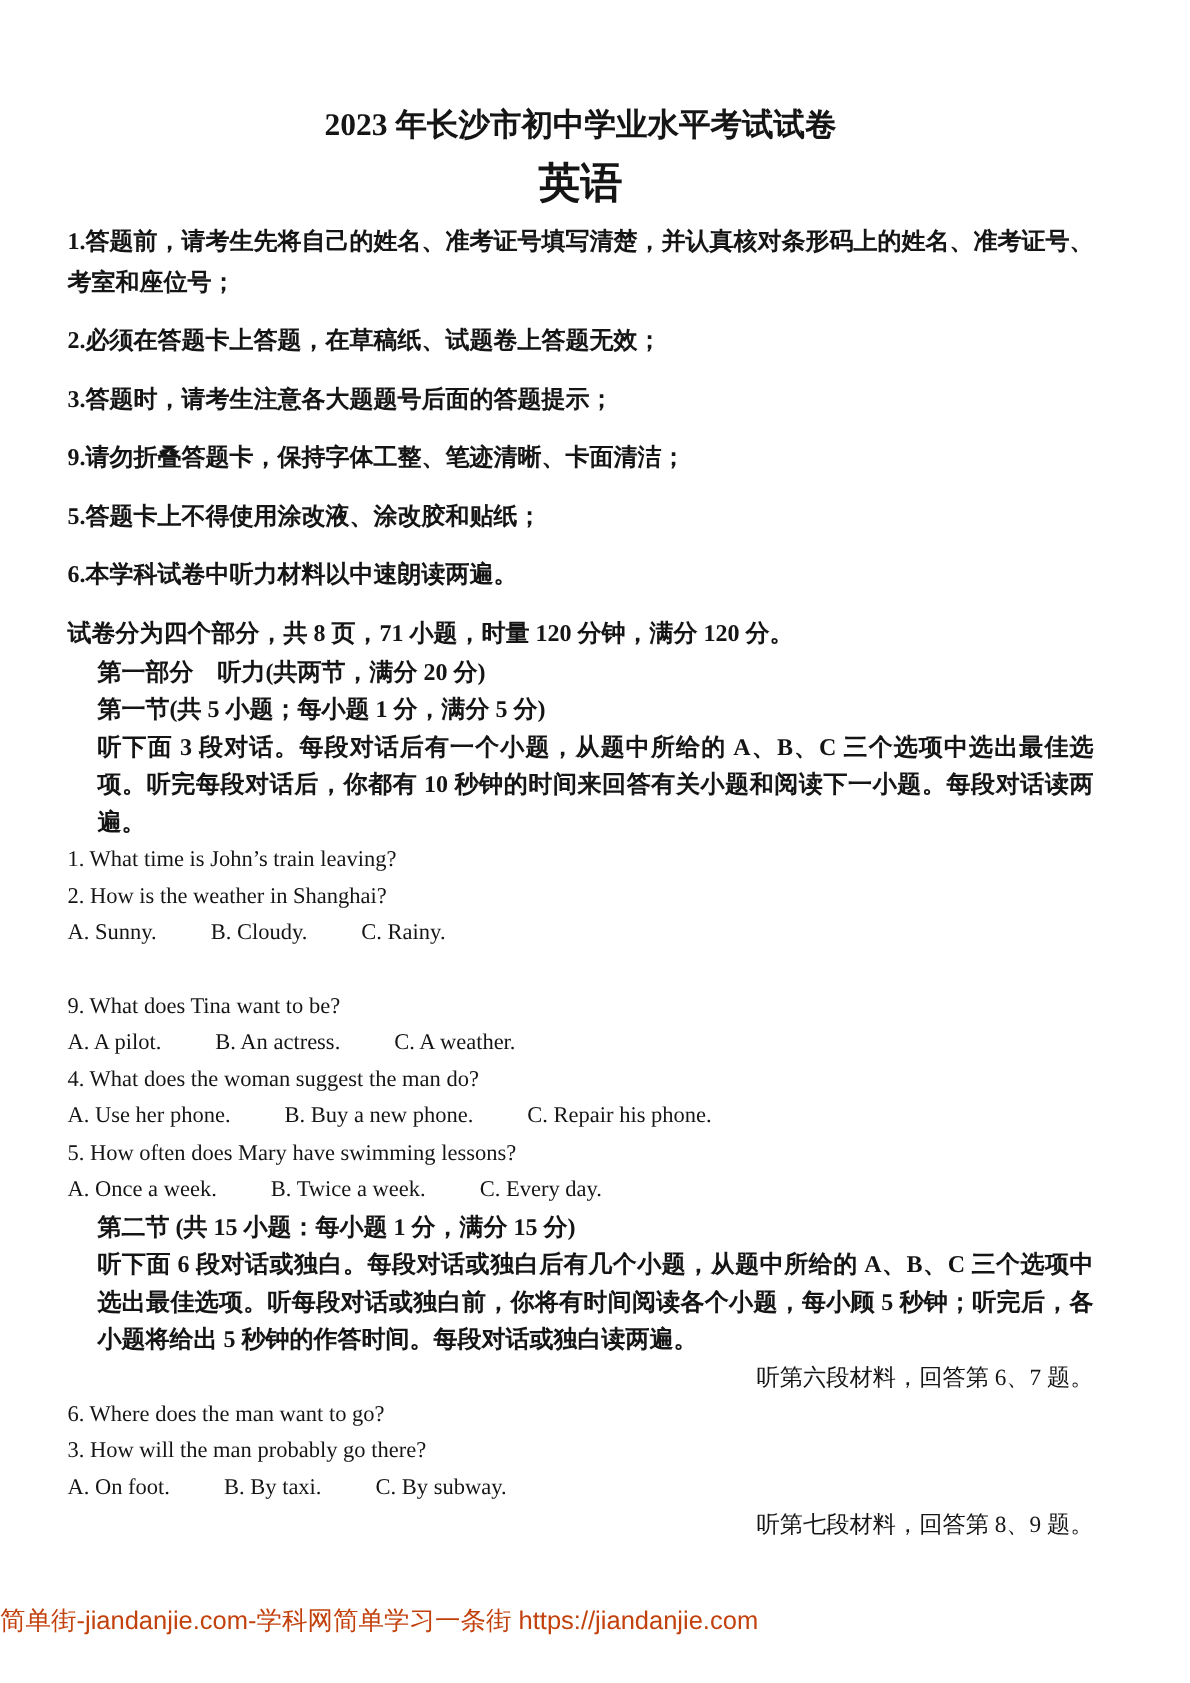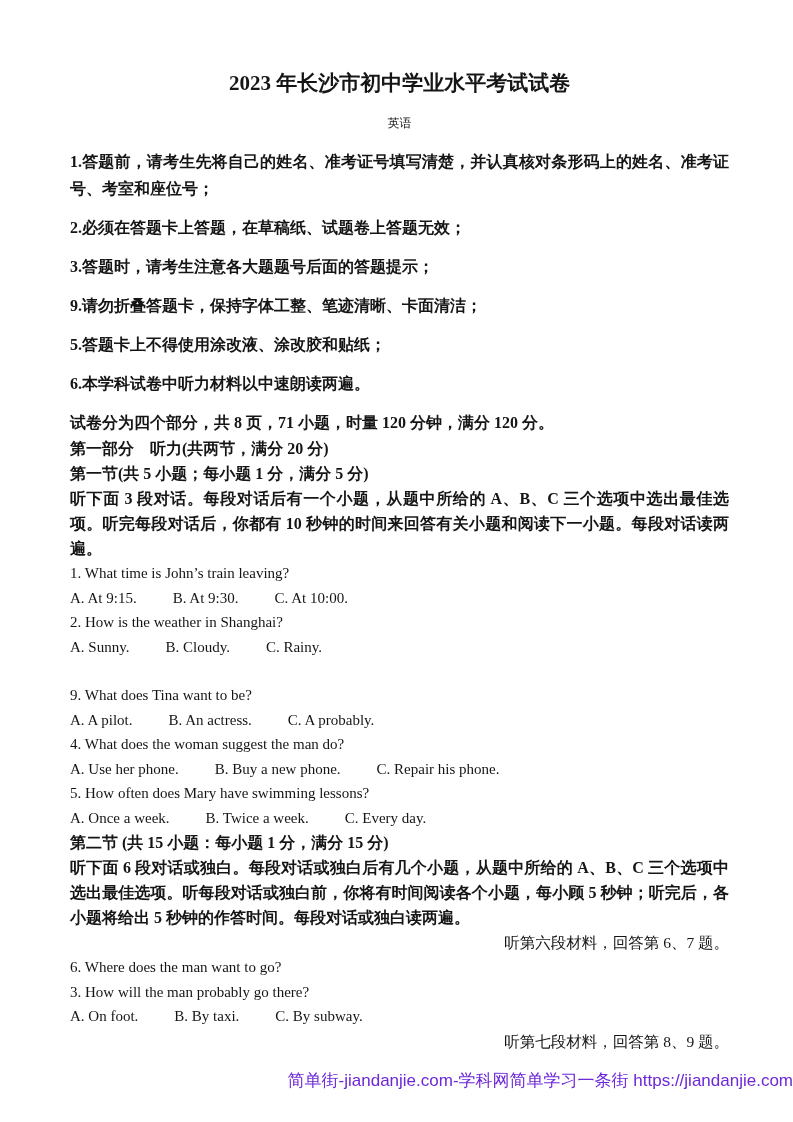--- a/index.html
+++ b/index.html
@@ -3,37 +3,37 @@
 <meta charset="utf-8">
 <style>
   html, body { margin: 0; padding: 0; background: #ffffff; }
   .page {
     position: relative;
     width: 793px;
     height: 1122px;
     box-sizing: border-box;
     background: #ffffff;
     color: #151515;
-    padding: 70px 64px 0 70px;
+    padding: 70px 64px 0 45px;
     font-family: "Liberation Serif", "DejaVu Serif", serif;
     overflow: hidden;
   }
   p { margin: 0; padding: 0; }
 
   .title {
     text-align: center;
     font-weight: bold;
     font-size: 21px;
     line-height: 26px;
     margin-bottom: 14px;
   }
   .subtitle {
     text-align: center;
-    font-weight: normal;
-    font-size: 12px;
+    font-weight: bold;
+    font-size: 28px;
     line-height: 26px;
   }
   .notice-heading {
     font-weight: bold;
     font-size: 16px;
     line-height: 25px;
     margin-bottom: 18px;
   }
   
   .zh {
@@ -42,20 +42,21 @@
     line-height: 27px;
     text-align: justify;
     margin-top: 12px;
   }
   
   .zh2 {
     font-weight: bold;
     font-size: 16px;
     line-height: 25px;
     text-align: justify;
+    margin-left: 20px;
   }
   
   .zh-reg {
     font-weight: normal;
     font-size: 15.5px;
     line-height: 25px;
     text-align: right;
   }
   
   .en {
@@ -63,25 +64,25 @@
     font-size: 15px;
     line-height: 24.5px;
   }
   .opts .opt + .opt { margin-left: 36px; }
   .spacer { height: 24px; }
   .footer {
     position: absolute;
     top: 1070px;
     left: 0;
     width: 793px;
-    text-align: right;
+    text-align: left;
     font-family: "Liberation Sans", "DejaVu Sans", sans-serif;
     font-size: 17px;
     line-height: 22px;
-    color: #6d28d9;
+    color: #c2410c;
     font-weight: normal;
   }
 </style>
 </head>
 <body>
 
 <div class="page">
 
   <div class="title">2023 年长沙市初中学业水平考试试卷</div>
   <div class="subtitle">英语</div>
@@ -97,38 +98,35 @@
   </div>
 
   <p class="zh">试卷分为四个部分，共 8 页，71 小题，时量 120 分钟，满分 120 分。</p>
 
   <p class="zh2">第一部分　听力(共两节，满分 20 分)</p>
   <p class="zh2">第一节(共 5 小题；每小题 1 分，满分 5 分)</p>
   <p class="zh2">听下面 3 段对话。每段对话后有一个小题，从题中所给的 A、B、C 三个选项中选出最佳选项。听完每段对话后，你都有 10 秒钟的时间来回答有关小题和阅读下一小题。每段对话读两遍。</p>
 
   <div>
     <p class="en">1. What time is John’s train leaving?</p>
-    <p class="en opts">
-      <span class="opt">A. At 9:15.</span><span class="opt">B. At 9:30.</span><span class="opt">C. At 10:00.</span>
-    </p>
   </div>
 
   <div>
     <p class="en">2. How is the weather in Shanghai?</p>
     <p class="en opts">
       <span class="opt">A. Sunny.</span><span class="opt">B. Cloudy.</span><span class="opt">C. Rainy.</span>
     </p>
   </div>
 
   <div class="spacer"></div>
 
   <div>
     <p class="en">9. What does Tina want to be?</p>
     <p class="en opts">
-      <span class="opt">A. A pilot.</span><span class="opt">B. An actress.</span><span class="opt">C. A probably.</span>
+      <span class="opt">A. A pilot.</span><span class="opt">B. An actress.</span><span class="opt">C. A weather.</span>
     </p>
   </div>
 
   <div>
     <p class="en">4. What does the woman suggest the man do?</p>
     <p class="en opts">
       <span class="opt">A. Use her phone.</span><span class="opt">B. Buy a new phone.</span><span class="opt">C. Repair his phone.</span>
     </p>
   </div>
 

